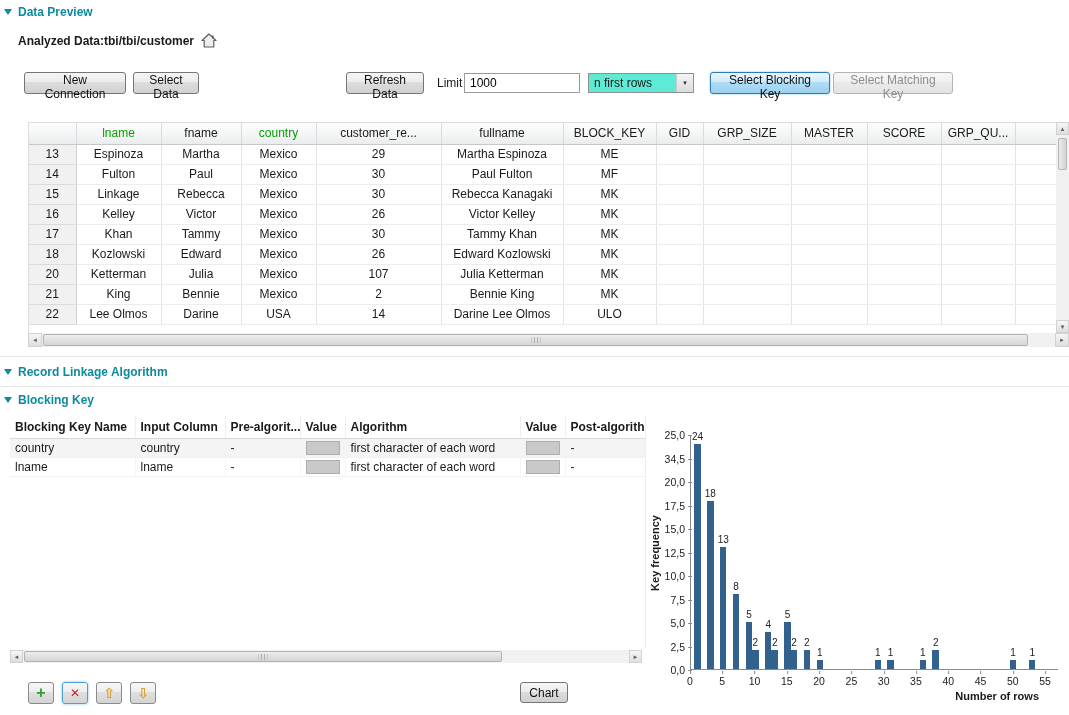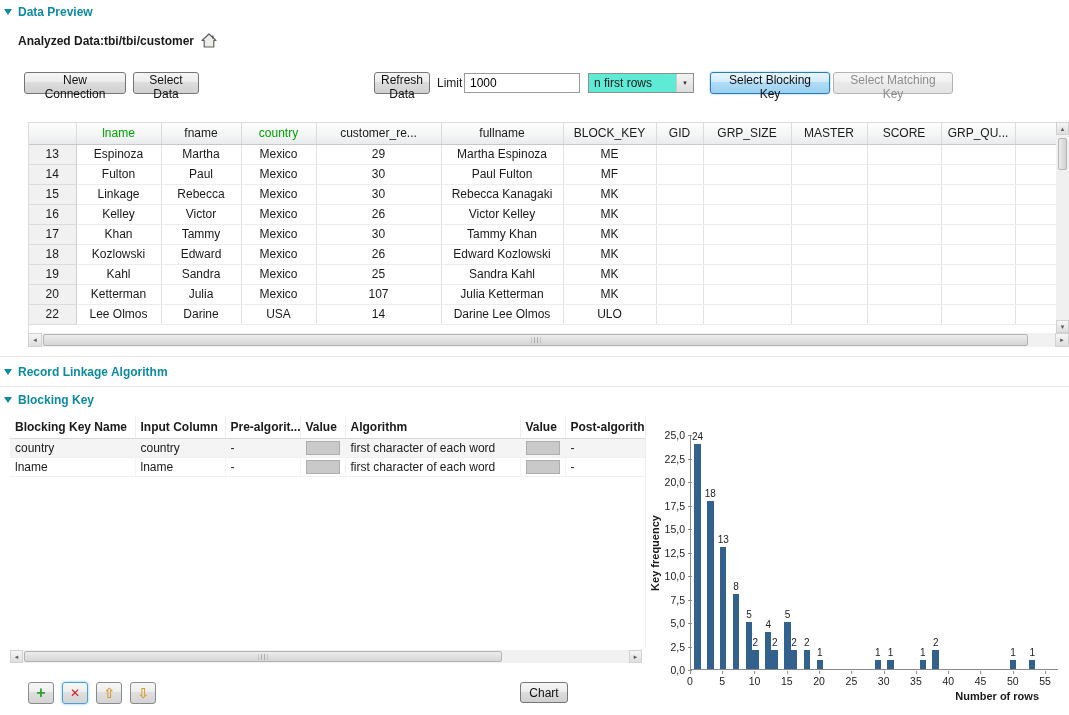--- a/index.html
+++ b/index.html
@@ -100,21 +100,21 @@
     <span>Analyzed Data:tbi/tbi/customer</span>
     <svg width="16" height="15" viewBox="0 0 16 15">
       <path d="M8 1 L15 7.5 L12.8 7.5 L12.8 14 L3.2 14 L3.2 7.5 L1 7.5 Z" fill="#efede9" stroke="#5f5f5f" stroke-width="1.2" stroke-linejoin="round"></path>
       <rect x="11" y="2.5" width="1.6" height="3" fill="#5f5f5f"></rect>
     </svg>
   </div>
 
   <div class="toolbar">
     <button class="btn" style="left:24px;width:102px">New Connection</button>
     <button class="btn" style="left:133px;width:66px">Select Data</button>
-    <button class="btn" style="left:374px;width:56px">Refresh Data</button>
+    <button class="btn" style="left:346px;width:78px">Refresh Data</button>
     <span class="limit-label">Limit</span>
     <input class="textfield" style="left: 464px; width: 116px;" value="1000">
     <div class="selectbox" style="left:588px;width:106px">
       <span class="sel-text">n first rows</span>
       <span class="sel-arrow">▼</span>
     </div>
     <button class="btn primary" style="left:710px;width:120px">Select Blocking Key</button>
     <button class="btn disabled" style="left:833px;width:120px">Select Matching Key</button>
   </div>
 
@@ -237,41 +237,41 @@
             <td>Edward Kozlowski</td>
             <td>MK</td>
             <td></td>
             <td></td>
             <td></td>
             <td></td>
             <td></td>
             <td></td>
           </tr>
           <tr>
-            <td class="rownum">19</td>
-            <td>Kahl</td>
-            <td>Sandra</td>
-            <td>Mexico</td>
-            <td>25</td>
-            <td>Sandra Kahl</td>
-            <td>MK</td>
-            <td></td>
-            <td></td>
-            <td></td>
-            <td></td>
-            <td></td>
-            <td></td>
-          </tr>
-          <tr>
             <td class="rownum">20</td>
             <td>Ketterman</td>
             <td>Julia</td>
             <td>Mexico</td>
             <td>107</td>
             <td>Julia Ketterman</td>
+            <td>MK</td>
+            <td></td>
+            <td></td>
+            <td></td>
+            <td></td>
+            <td></td>
+            <td></td>
+          </tr>
+          <tr>
+            <td class="rownum">21</td>
+            <td>King</td>
+            <td>Bennie</td>
+            <td>Mexico</td>
+            <td>2</td>
+            <td>Bennie King</td>
             <td>MK</td>
             <td></td>
             <td></td>
             <td></td>
             <td></td>
             <td></td>
             <td></td>
           </tr>
           <tr>
             <td class="rownum">22</td>
@@ -399,21 +399,21 @@
     <div class="yticks" id="yticks">
         <div class="ytick" style="bottom: 0%;">0,0</div>
         <div class="ytick" style="bottom: 10%;">2,5</div>
         <div class="ytick" style="bottom: 20%; margin-left: 45px;">5,0</div>
         <div class="ytick" style="bottom: 30%;">7,5</div>
         <div class="ytick" style="bottom: 40%;">10,0</div>
         <div class="ytick" style="bottom: 50%;">12,5</div>
         <div class="ytick" style="bottom: 60%;">15,0</div>
         <div class="ytick" style="bottom: 70%;">17,5</div>
         <div class="ytick" style="bottom: 80%;">20,0</div>
-        <div class="ytick" style="bottom: 90%;">22,5</div>
+        <div class="ytick" style="bottom: 90%;">34,5</div>
         <div class="ytick" style="bottom: 100%;">25,0</div>
       </div>
     <div class="plot" id="plot">
         <div class="bar" style="left: 0.877193%; width: 1.75439%; height: 96%;"></div>
         <div class="bar-label" style="left: 1.75439%; bottom: calc(96% + 2px);">24</div>
         <div class="bar" style="left: 4.38596%; width: 1.75439%; height: 72%;"></div>
         <div class="bar-label" style="left: 5.26316%; bottom: calc(72% + 2px);">18</div>
         <div class="bar" style="left: 7.89474%; width: 1.75439%; height: 52%;"></div>
         <div class="bar-label" style="left: 8.77193%; bottom: calc(52% + 2px);">13</div>
         <div class="bar" style="left: 11.4035%; width: 1.75439%; height: 32%;"></div>

